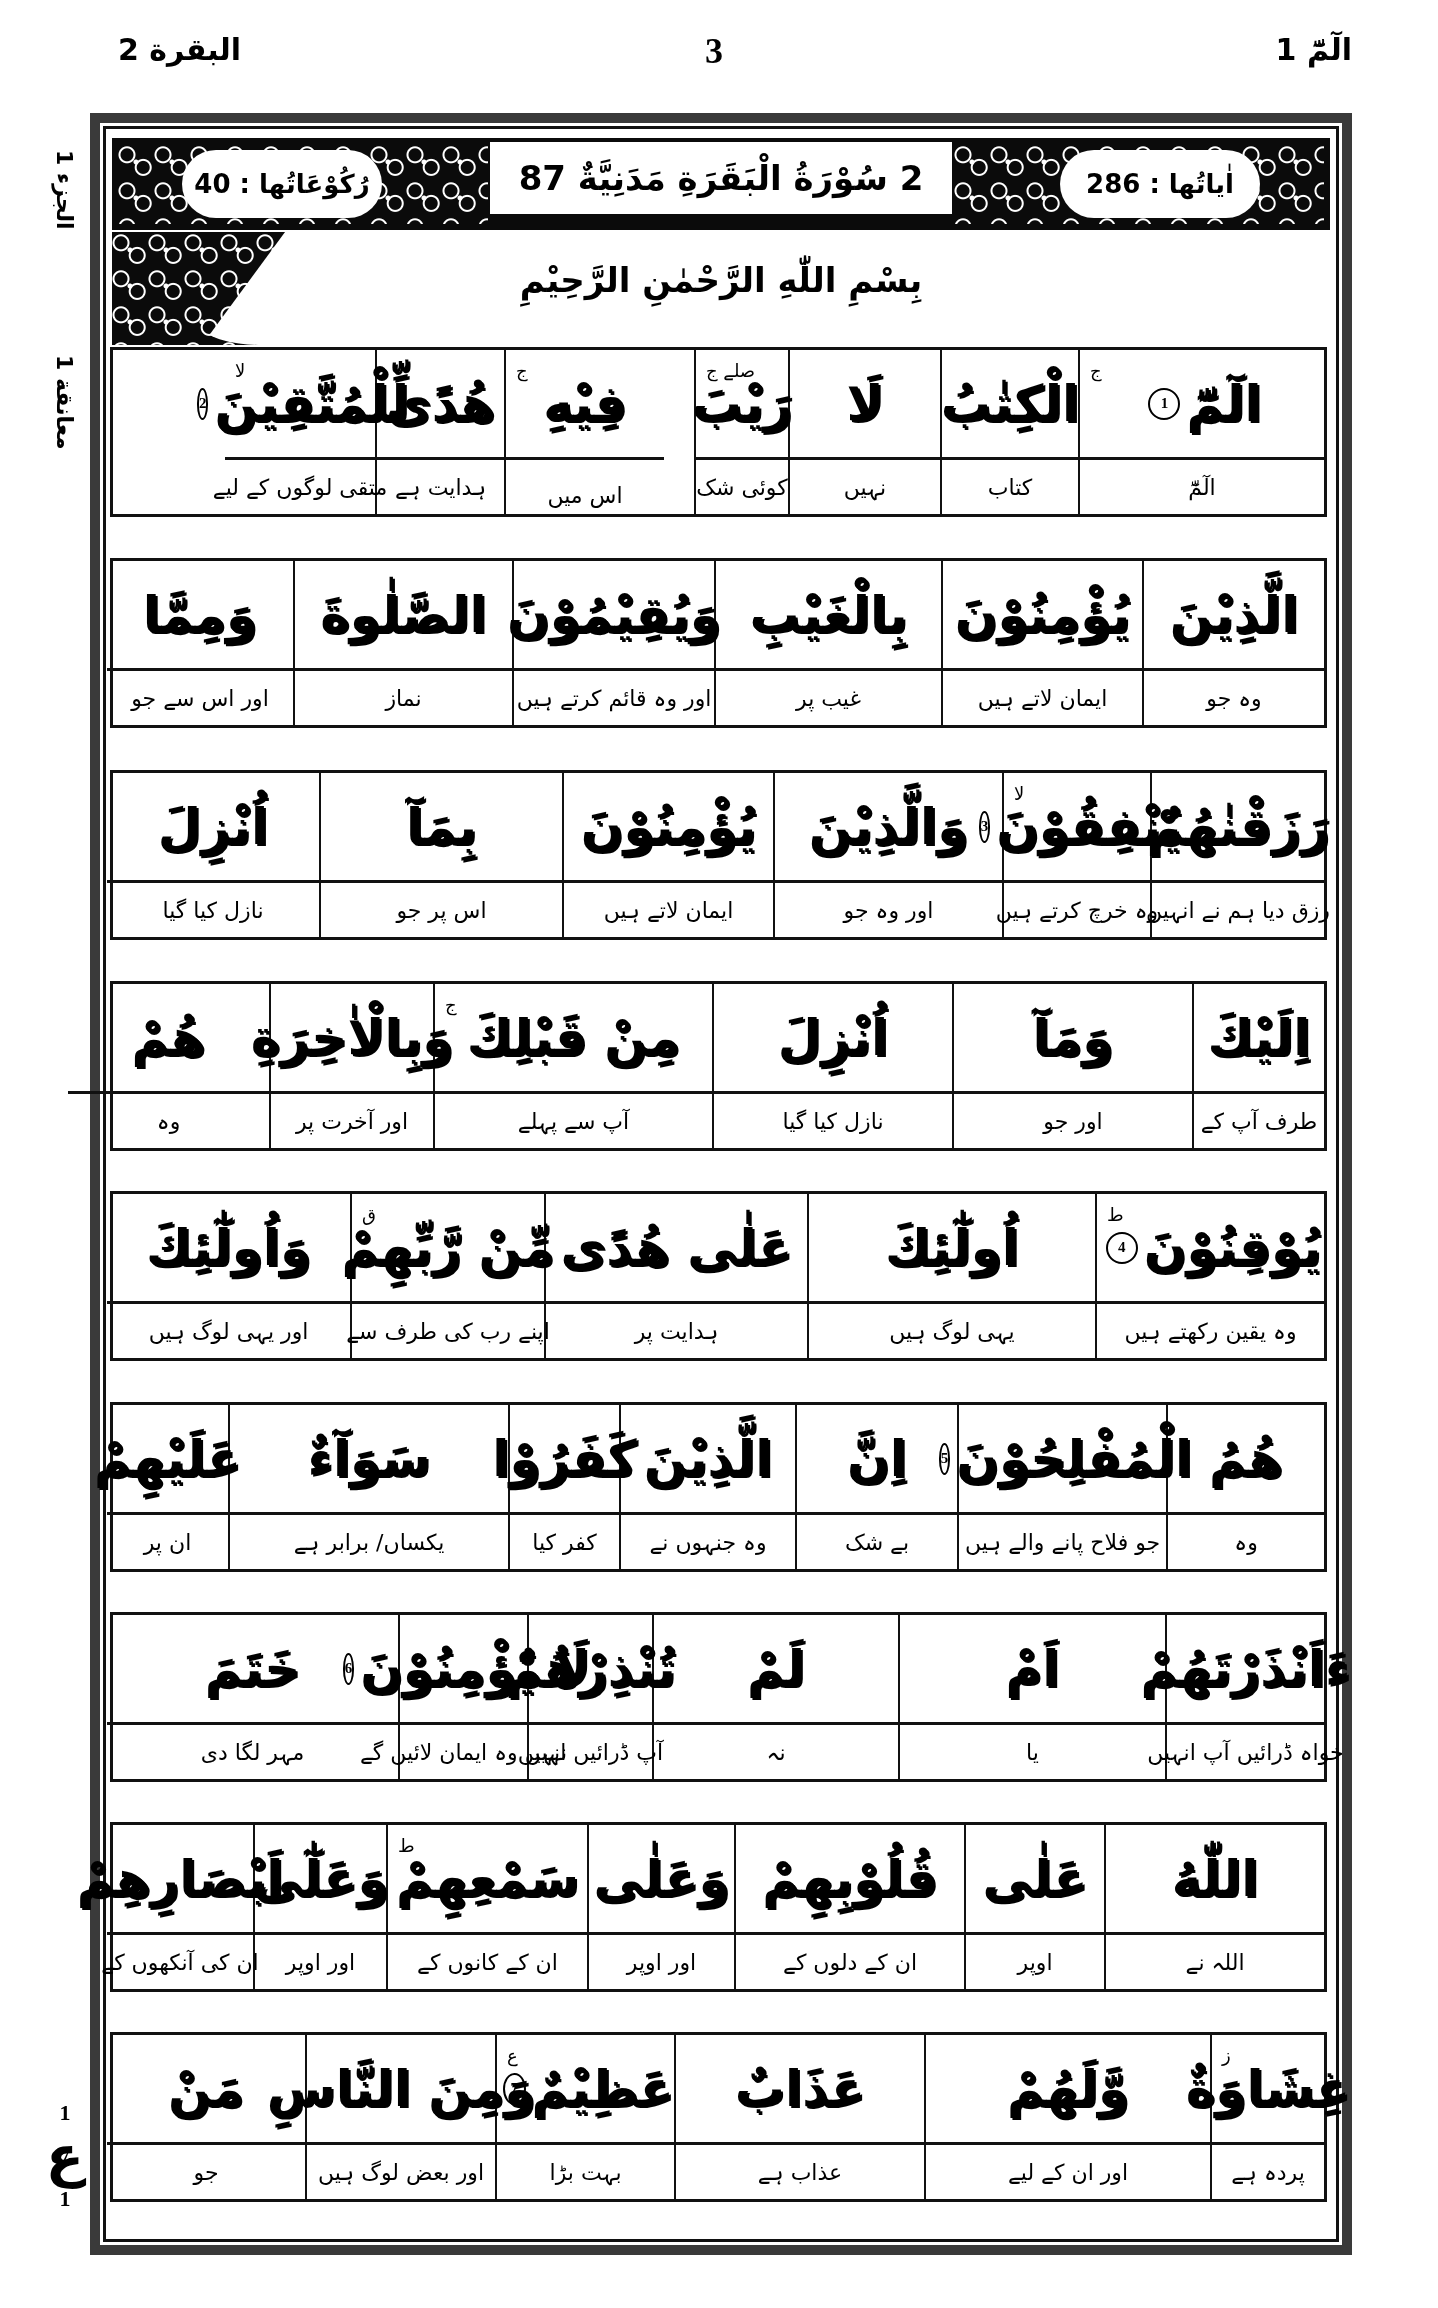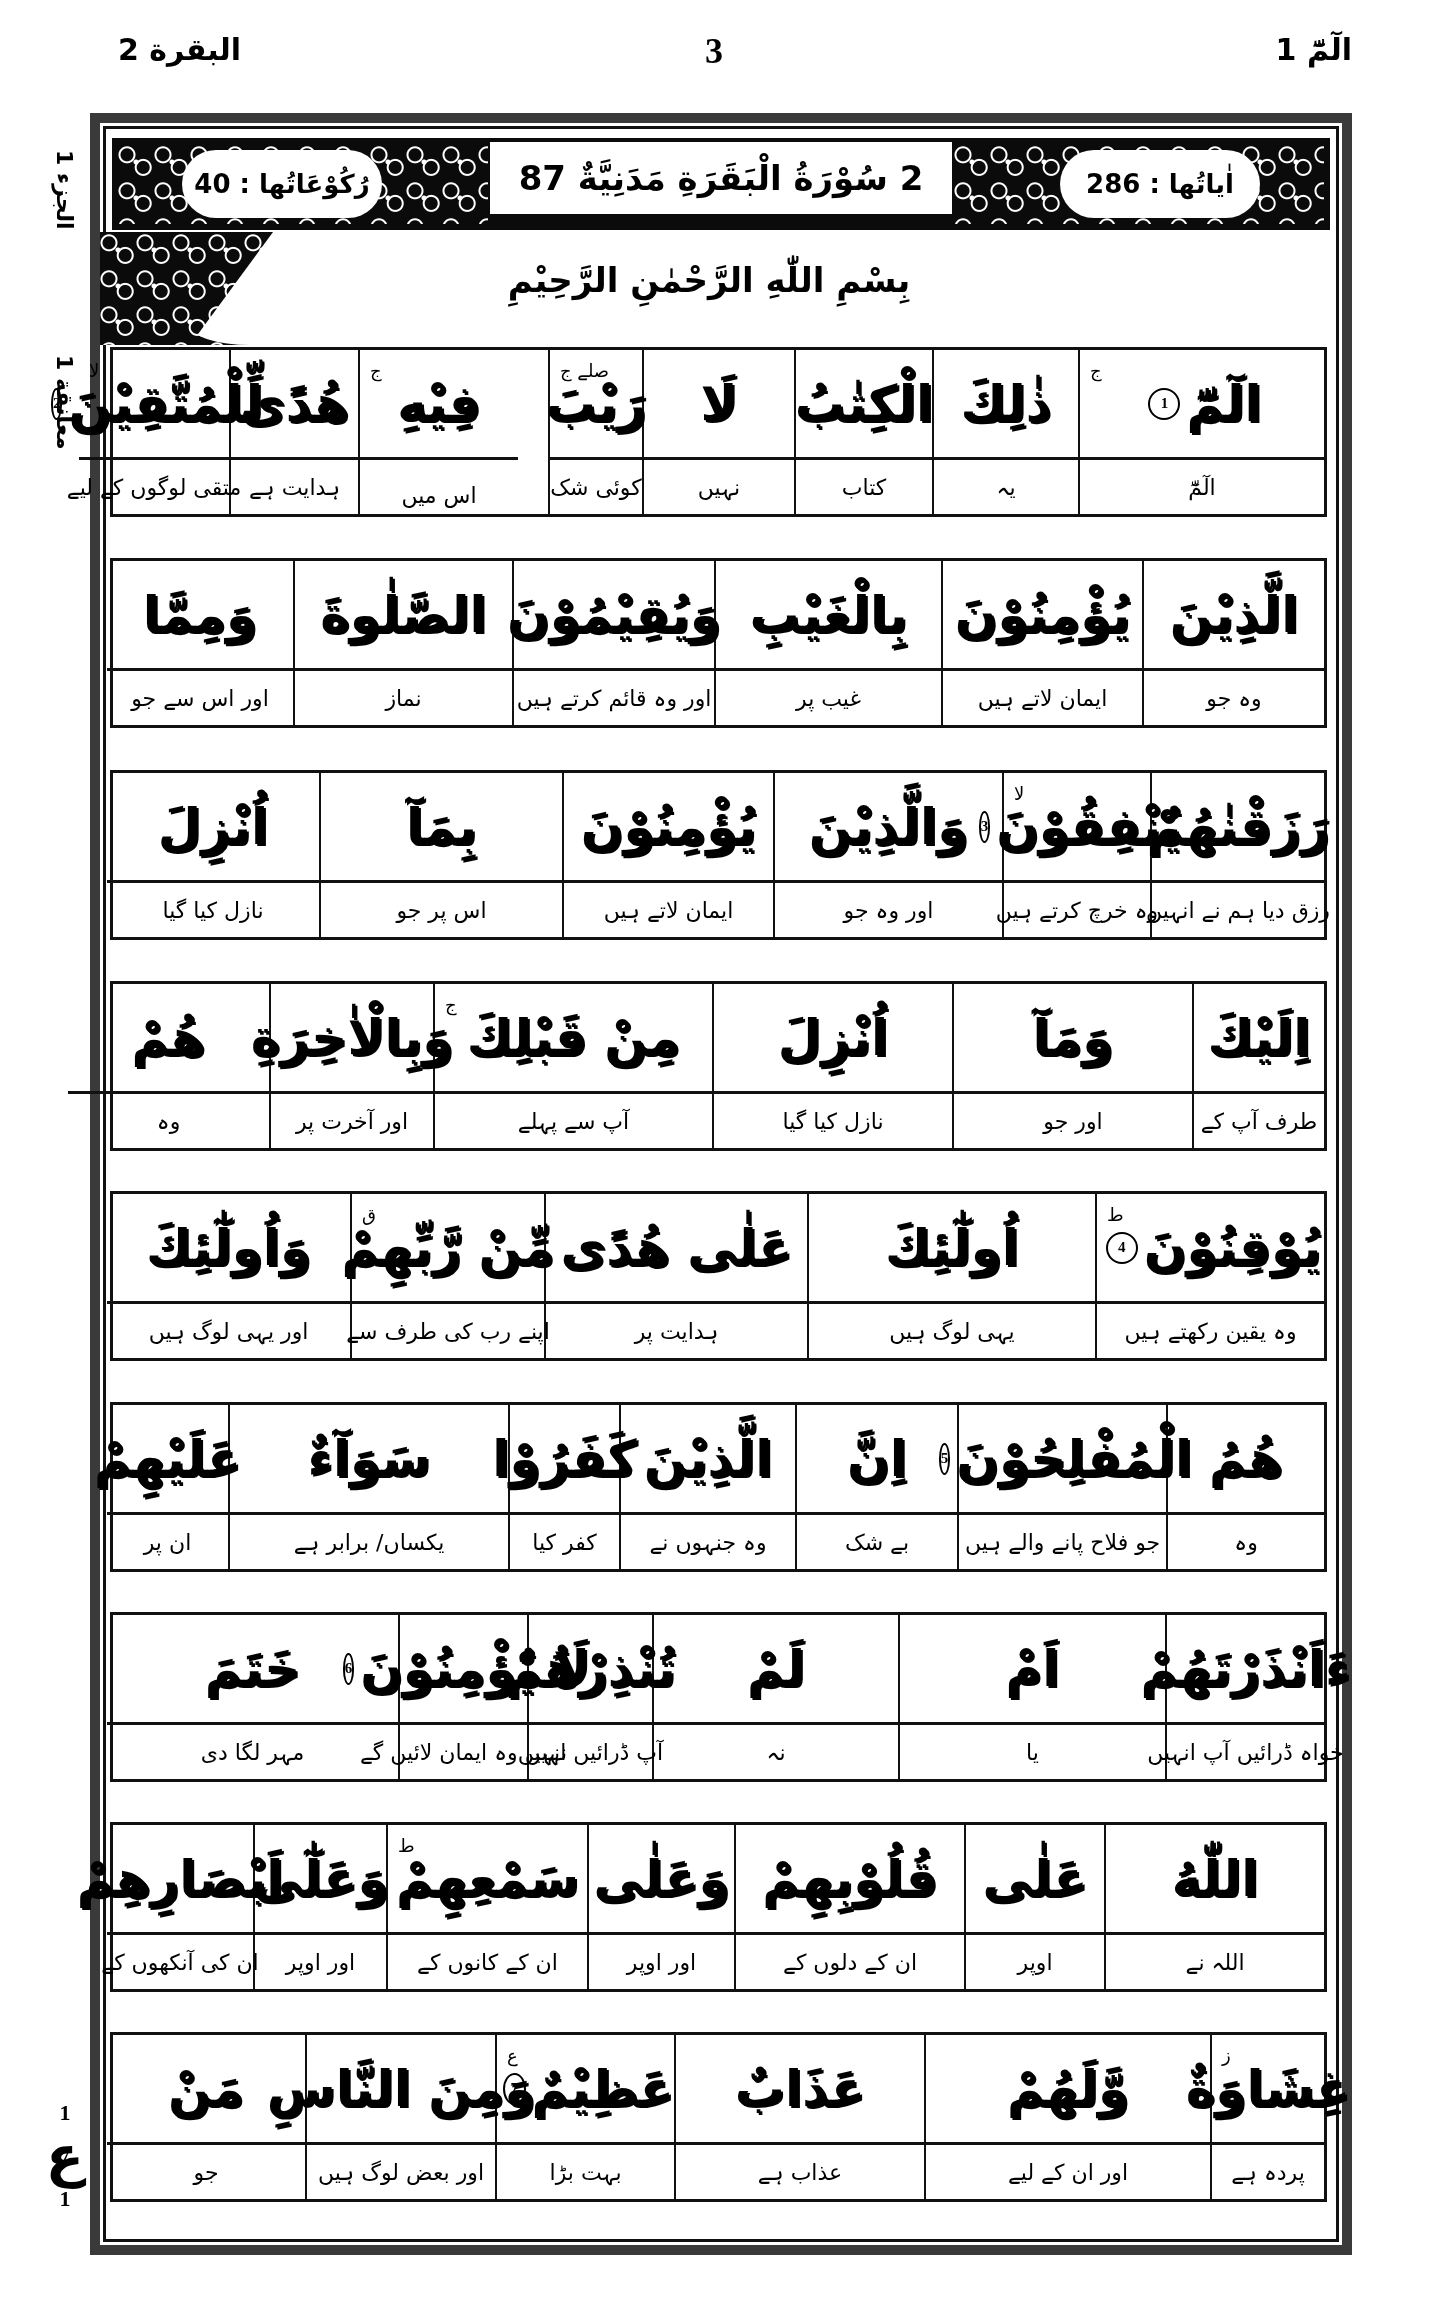--- a/index.html
+++ b/index.html
@@ -11,21 +11,21 @@
   .frame-outer { left: 90px; top: 113px; width: 1262px; height: 2142px; border: 10px solid #3a3a3a; box-sizing: border-box; background: #fff; }
   .frame-line { left: 103px; top: 126px; width: 1236px; height: 2116px; border: 3px solid #111; box-sizing: border-box; }
   .header-band { left: 112px; top: 138px; width: 1218px; height: 92px; background: #0b0b0b; }
   .orn { background:
       radial-gradient(circle at 25% 30%, transparent 6px, #fff 7px, #fff 8px, transparent 9px),
       radial-gradient(circle at 70% 65%, transparent 6px, #fff 7px, #fff 8px, transparent 9px),
       radial-gradient(circle at 50% 50%, #fff 2px, transparent 3px);
       background-size: 36px 36px; background-color: #0b0b0b; }
   .pill { background: #fff; border-radius: 40px; display: flex; align-items: center; justify-content: center; }
   .title-box { background: #fff; display: flex; align-items: center; justify-content: center; }
-  .bism-band { left: 100px; top: 232px; width: 972px; height: 113px; }
+  .bism-band { left: 112px; top: 232px; width: 972px; height: 113px; }
   .row { position: absolute; left: 110px; width: 1217px; height: 170px; border: 3px solid #111; box-sizing: border-box; display: flex; flex-direction: row-reverse; background: #fff; }
   .cell { position: relative; border-left: 2px solid #111; box-sizing: border-box; display: flex; flex-direction: column; }
   .cell:last-child { border-left: none; }
   .ar { height: 110px; display: flex; align-items: center; justify-content: center; border-bottom: 3px solid #111; box-sizing: border-box; font-family: "DejaVu Sans", sans-serif; font-weight: bold; font-size: 50px; direction: rtl; white-space: nowrap; text-shadow: 2px 2px 0 #000; position: relative; }
   .ur { flex: 1; display: flex; align-items: center; justify-content: center; font-family: "DejaVu Sans", sans-serif; font-size: 22px; direction: rtl; white-space: nowrap; }
   .ayah { display: inline-flex; width: 28px; height: 28px; border: 2.5px solid #000; border-radius: 50%; font-size: 15px; font-family: "Liberation Serif", serif; text-shadow: none; align-items: center; justify-content: center; font-weight: bold; margin: 0 6px; }
   .mark { position: absolute; top: 10px; font-size: 18px; text-shadow: none; font-weight: normal; }
   .ruku { left: 40px; top: 2100px; width: 50px; text-align: center; font-family: "Liberation Serif", serif; }
 </style>
 </head>
@@ -65,26 +65,20 @@
 <div id="rows">
     <div class="row" style="top: 347px;">
       <div class="cell" style="width: 246px; flex: 0 0 246px;">
         <div class="ar">
           <span>الٓمّٓ</span>
           <span class="ayah">1</span>
           <span class="mark" style="left: 10px;">ج</span>
         </div>
         <div class="ur">الٓمّٓ</div>
       </div>
-      <div class="cell" style="width: 146px; flex: 0 0 146px;">
-        <div class="ar">
-          <span>ذٰلِكَ</span>
-        </div>
-        <div class="ur">یہ</div>
-      </div>
       <div class="cell" style="width: 138px; flex: 0 0 138px;">
         <div class="ar">
           <span>الْكِتٰبُ</span>
         </div>
         <div class="ur">کتاب</div>
       </div>
       <div class="cell" style="width: 152px; flex: 0 0 152px;">
         <div class="ar">
           <span>لَا</span>
         </div>

